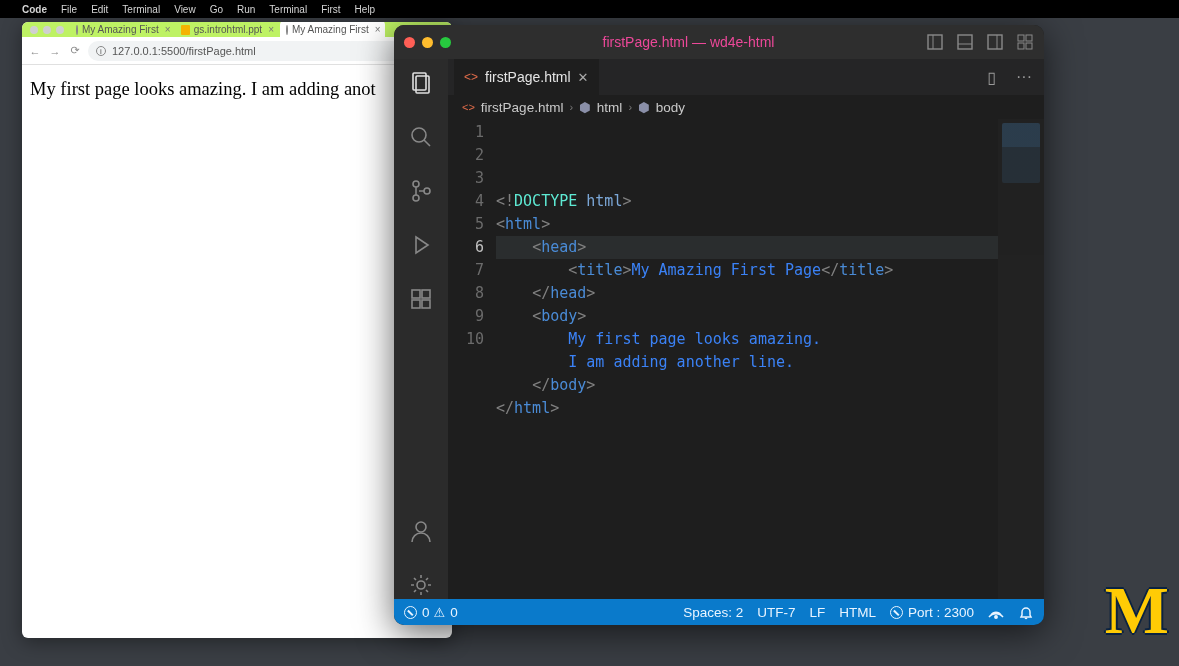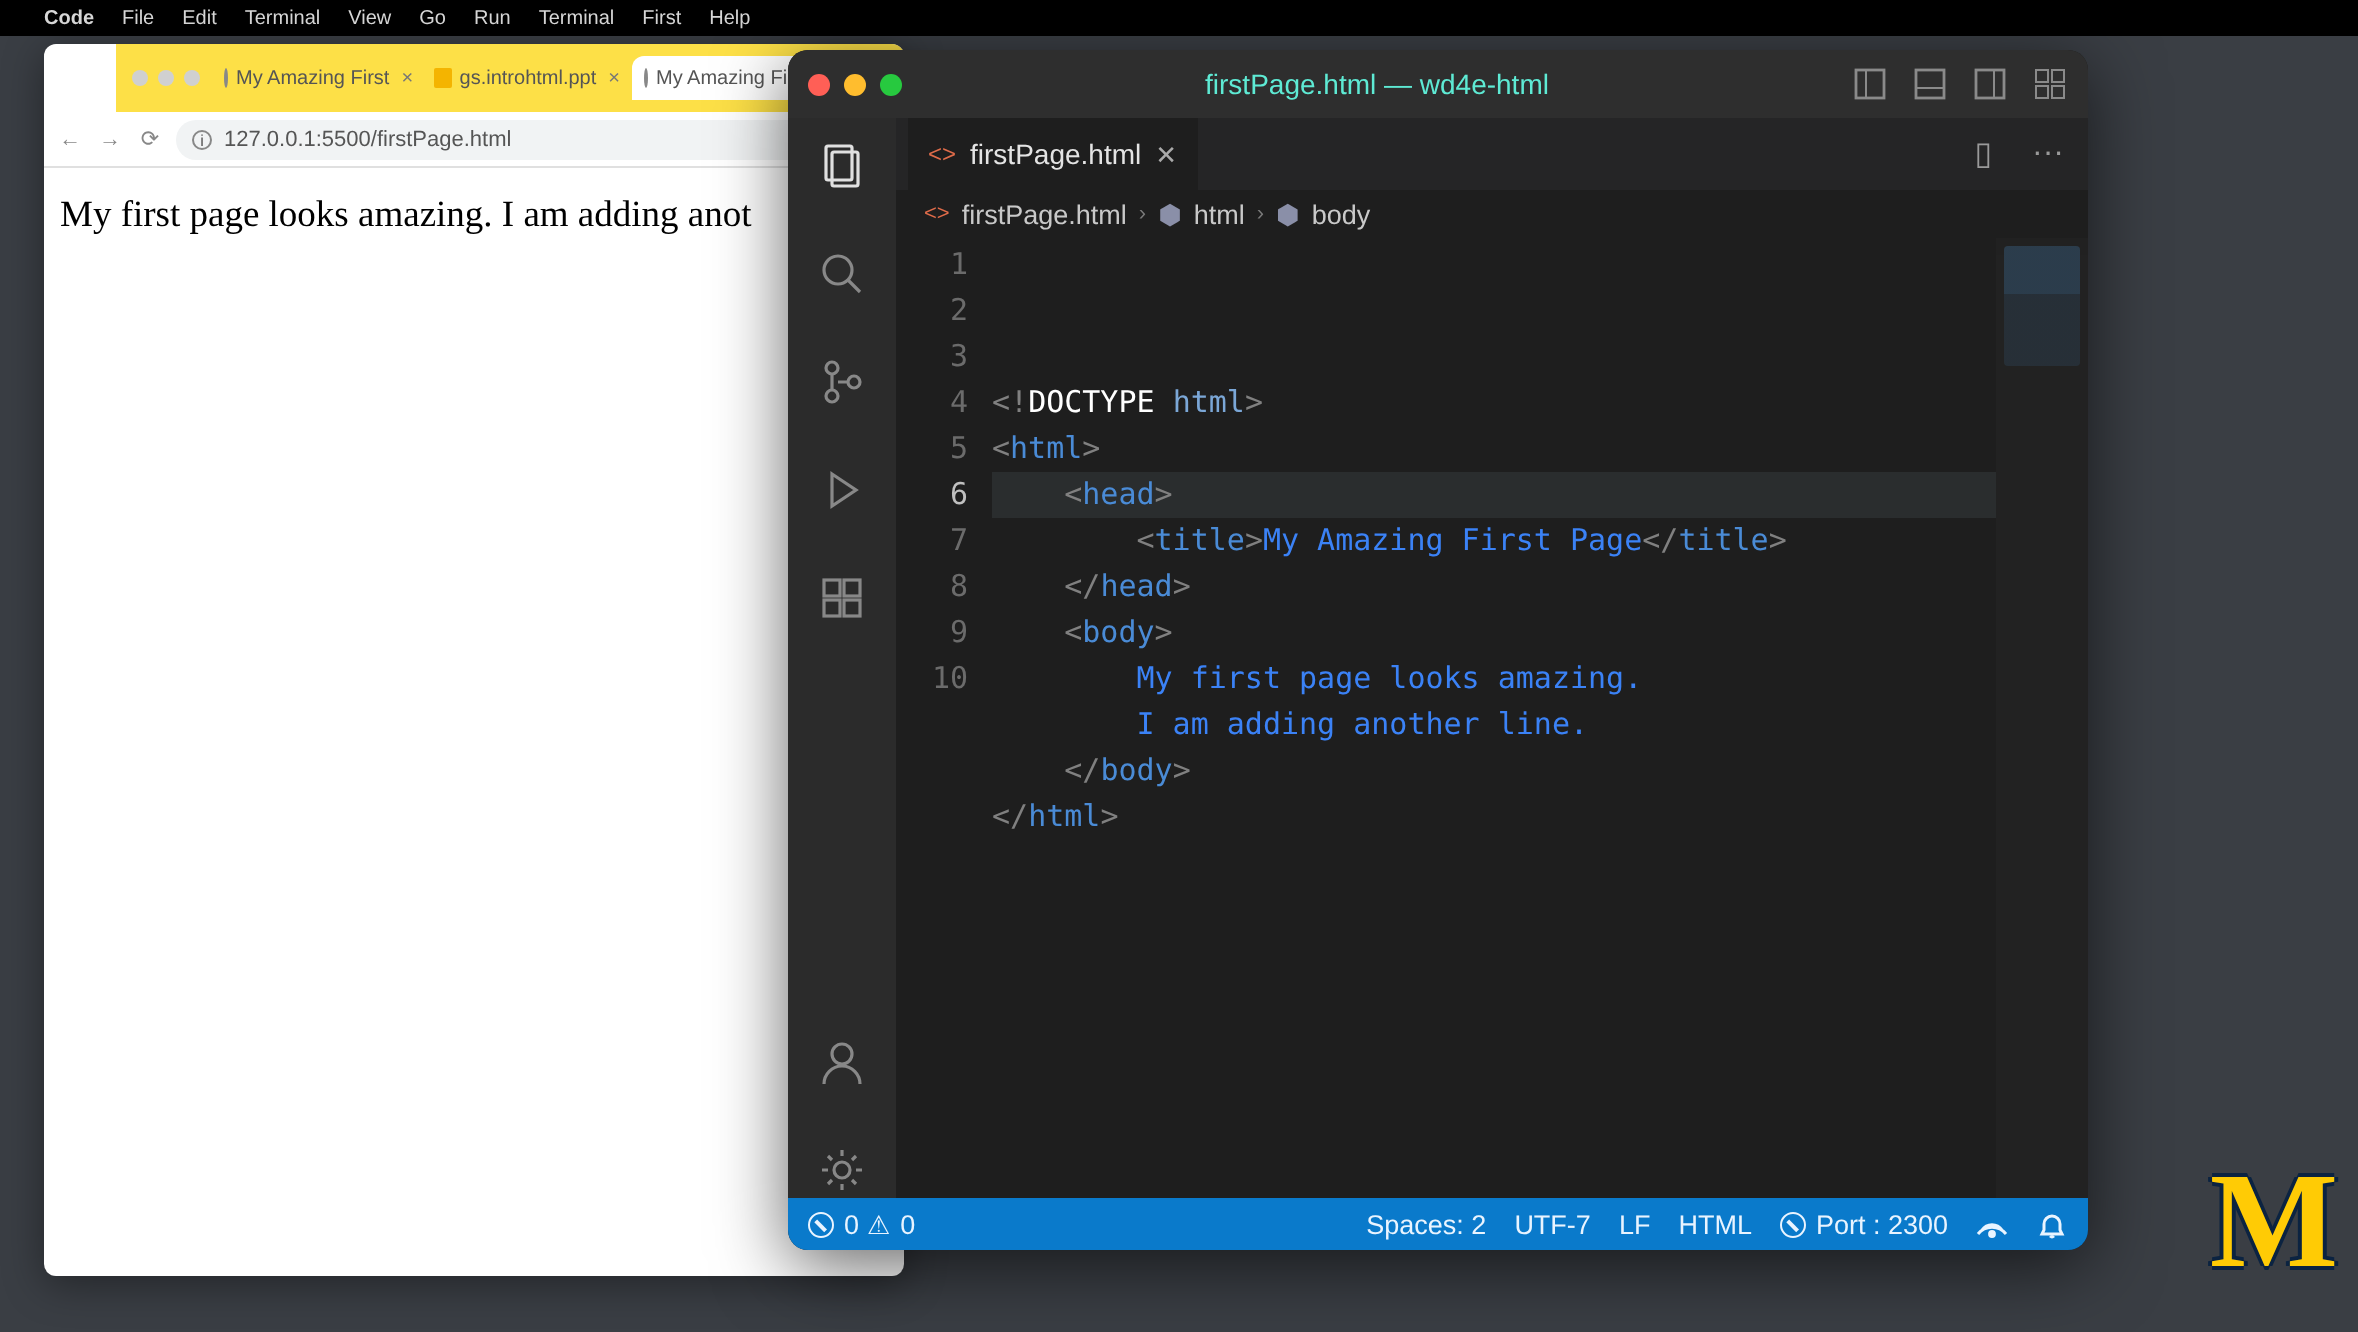--- a/index.html
+++ b/index.html
@@ -18,22 +18,22 @@
   .mac-menubar .apple { font-size: 11px; }
   .mac-menubar .app-bold { font-weight: 600; }
   
   .browser {
     position: absolute; top: 22px; left: 22px; width: 430px; height: 616px;
     background: #ffffff; border-radius: 6px; overflow: hidden;
     box-shadow: 0 4px 20px rgba(0,0,0,0.4);
     display: flex; flex-direction: column;
   }
   .browser-tabs {
-    height: 34px; background: #fde047; display: flex; align-items: center;
-    padding-left: 6px; font-size: 10px; color: #555; margin-left: 36px;
+    height: 15px; background: #bef264; display: flex; align-items: center;
+    padding-left: 6px; font-size: 10px; color: #555;
   }
   .traffic { display: flex; gap: 5px; padding: 0 6px 0 2px; }
   .traffic span { width: 8px; height: 8px; border-radius: 50%; background: #d0d0d0; }
   .btab {
     display: flex; align-items: center; gap: 4px; padding: 0 6px;
     height: 22px; max-width: 105px; overflow: hidden; white-space: nowrap;
     position: relative;
   }
   .btab.active { background: #fff; border-radius: 6px 6px 0 0; }
   .favicon { width: 10px; height: 10px; display:inline-block; }
@@ -63,21 +63,21 @@
     box-shadow: 0 8px 36px rgba(0,0,0,0.6);
     display: flex; flex-direction: column;
   }
   .vs-titlebar {
     height: 34px; background: #2e2e2e; display: flex; align-items: center;
     padding: 0 10px;
   }
   .mac-dots { display:flex; gap:7px; }
   .mac-dots span { width:11px; height:11px; border-radius:50%; }
   .dot-r{background:#ff5f56;} .dot-y{background:#ffbd2e;} .dot-g{background:#27c93f;}
-  .vs-title { flex:1; text-align:center; color:#5eead4; font-size:14px; }
+  .vs-title { flex:1; text-align:center; color:#ec4899; font-size:14px; }
   .vs-layout-icons { display:flex; gap:12px; }
   .vs-layout-icons svg { stroke:#8a8a8a; }
   .vs-body { flex:1; display:flex; min-height:0; }
   .activitybar {
     width: 54px; background:#2b2b2b; display:flex; flex-direction:column;
     align-items:center; padding-top:10px; gap:26px;
   }
   .activitybar .aicon { width:28px; height:28px; display:flex;align-items:center;justify-content:center; }
   .activitybar svg { stroke:#888; fill:none; stroke-width:1.6; }
   .activitybar .aicon.active svg { stroke:#e0e0e0; }
@@ -113,21 +113,21 @@
   .codelines {
     flex:1; padding-top:2px; font-family: Menlo, Consolas, monospace;
     font-size:15px; line-height:23px; white-space:pre; color:#cfcfcf;
     position:relative;
   }
   .hl-line {
     position:absolute; left:0; right:46px; height:23px;
     background:#2a2d2e; top:calc(2px + 5*23px);
   }
   .codelines .ln { position:relative; }
-  .punct{color:#808080;} .doctype{color:#ffffff;} .html-kw{color:#7ba7d7;}
+  .punct{color:#808080;} .doctype{color:#5eead4;} .html-kw{color:#7ba7d7;}
   .tag{color:#4a8bd6;} .brk{color:#808080;}
   .txt{color:#3b82f6;}
   .minimap {
     position:absolute; top:0; right:0; width:46px; height:100%;
     background:#232323; opacity:0.85;
   }
   .minimap .mm-block{ position:absolute; left:4px; right:4px; top:4px; height:60px;
     background:linear-gradient(#33506a 0 40%, #2b3a47 40% 100%); opacity:0.7; border-radius:2px;}
   .statusbar {
     height:26px; background:#0a7acb; color:#e9f4ff; font-size:13.5px;

